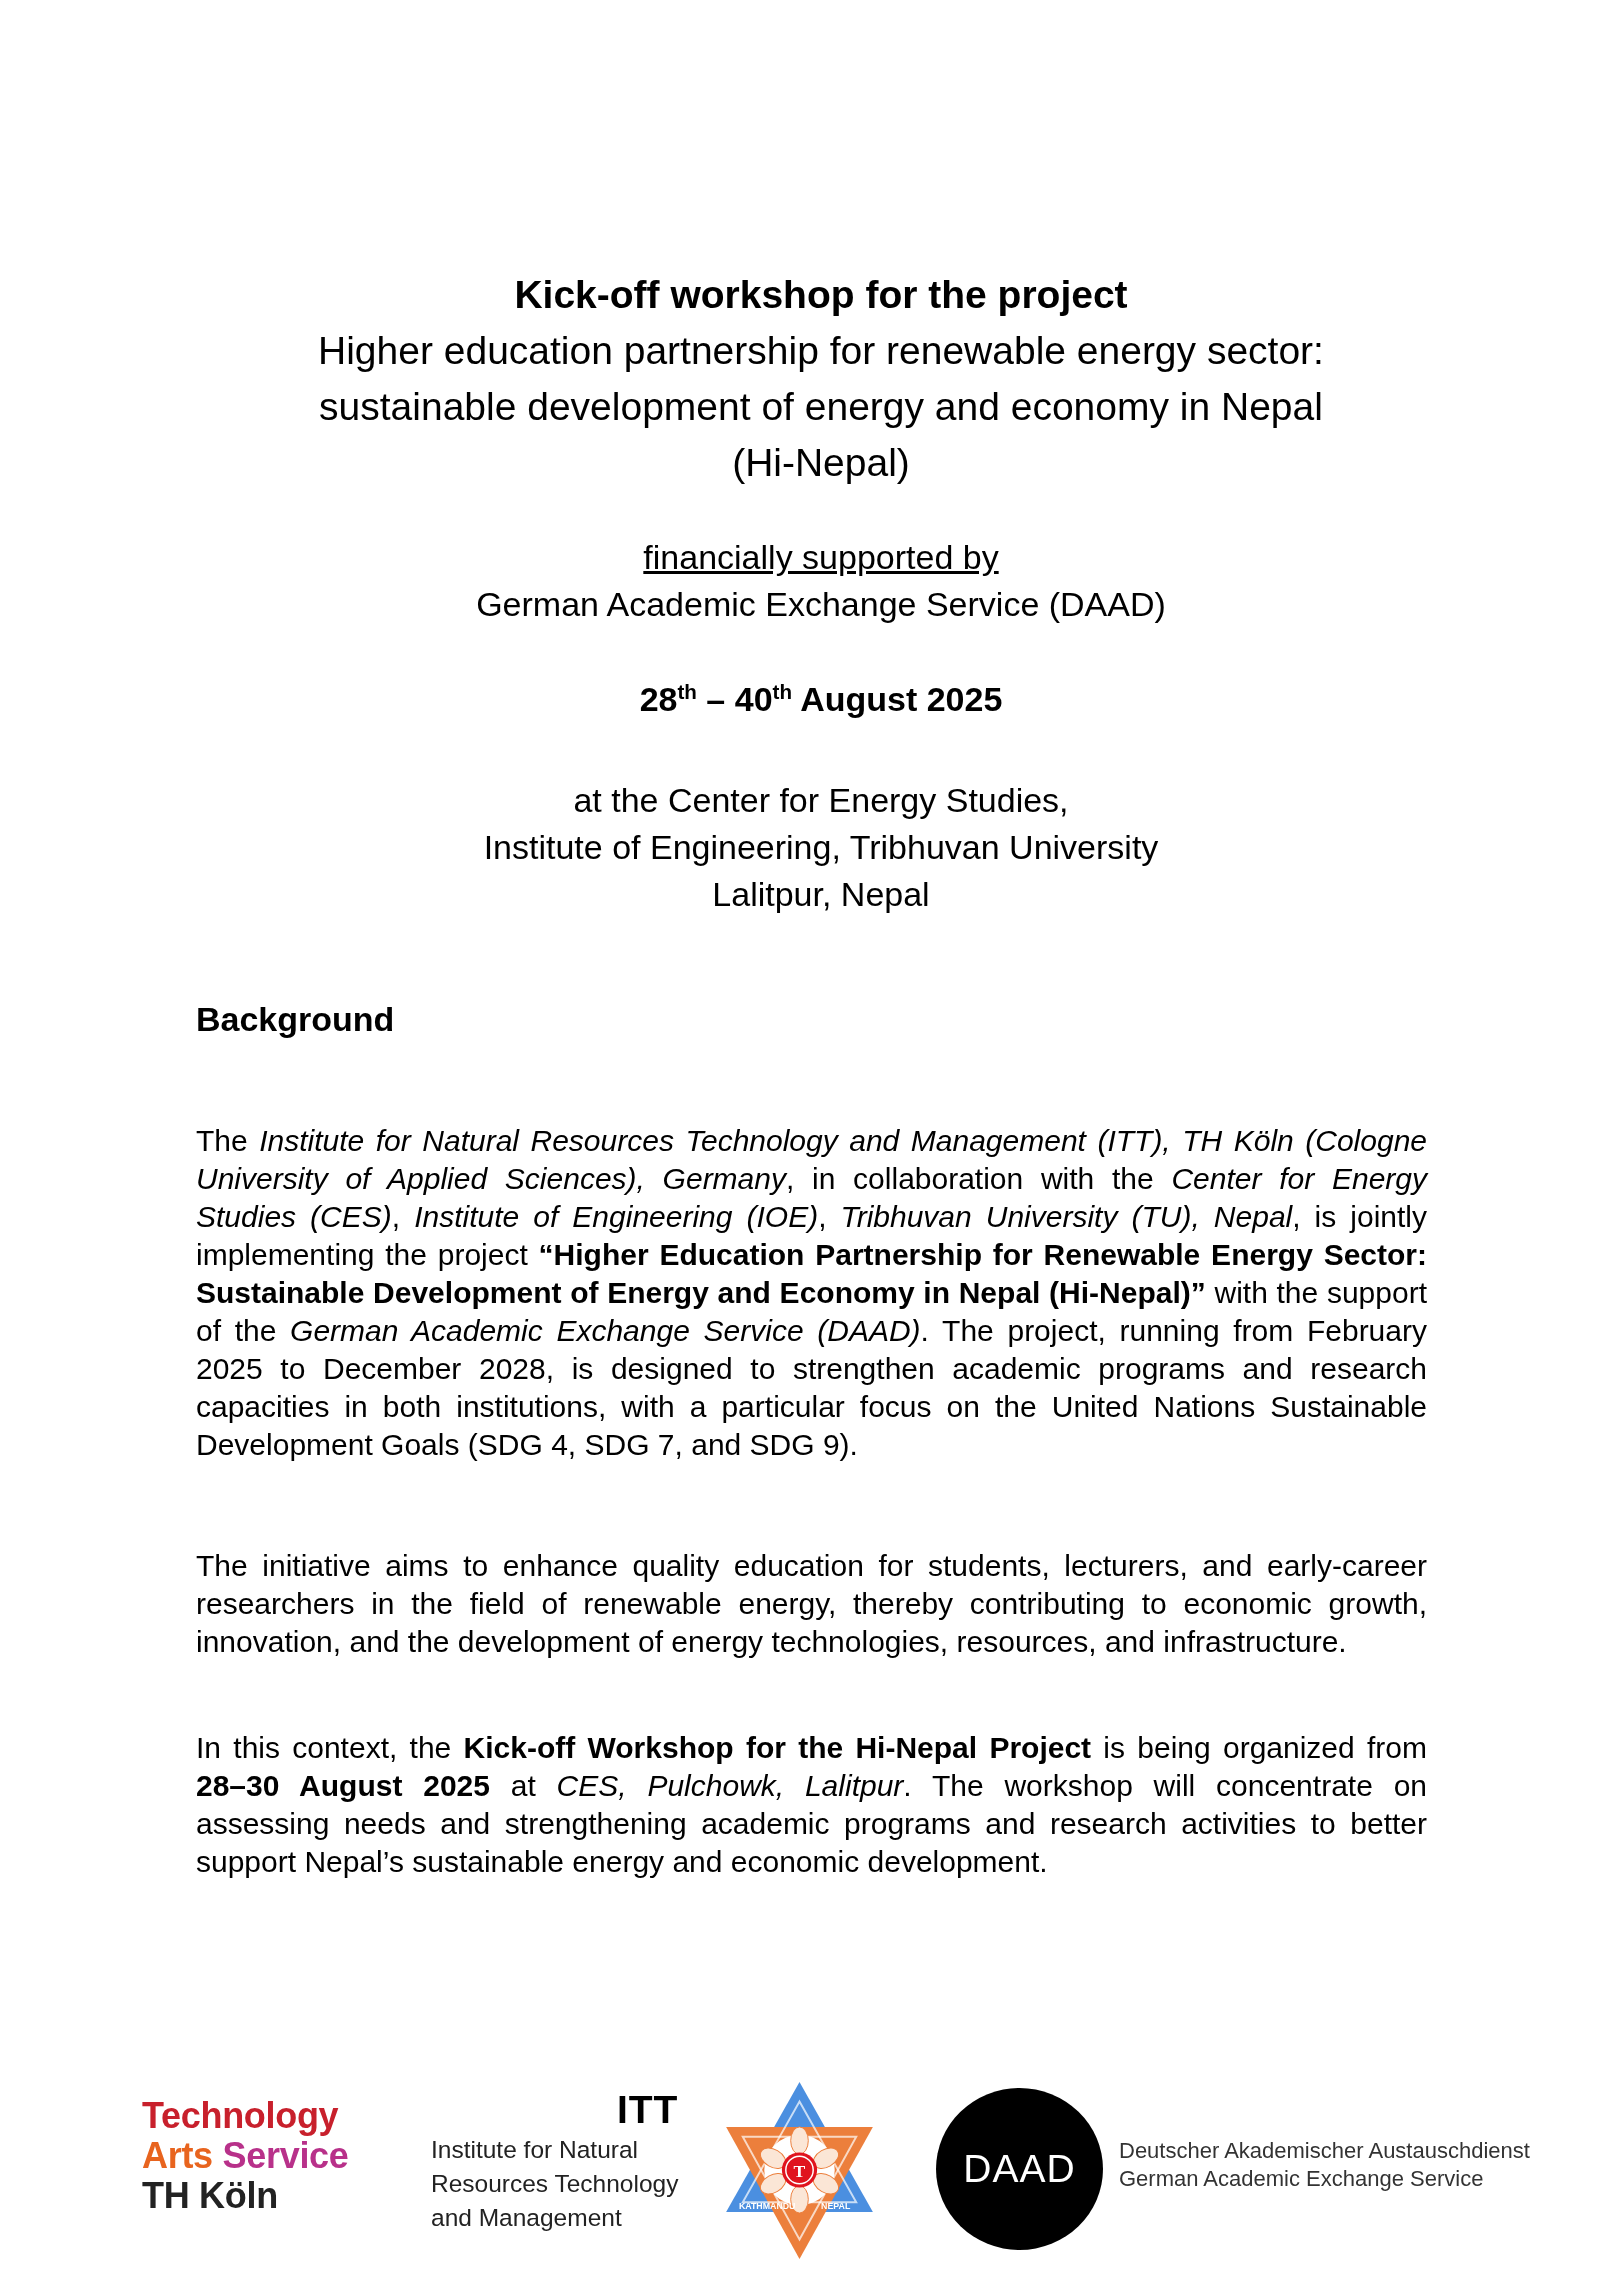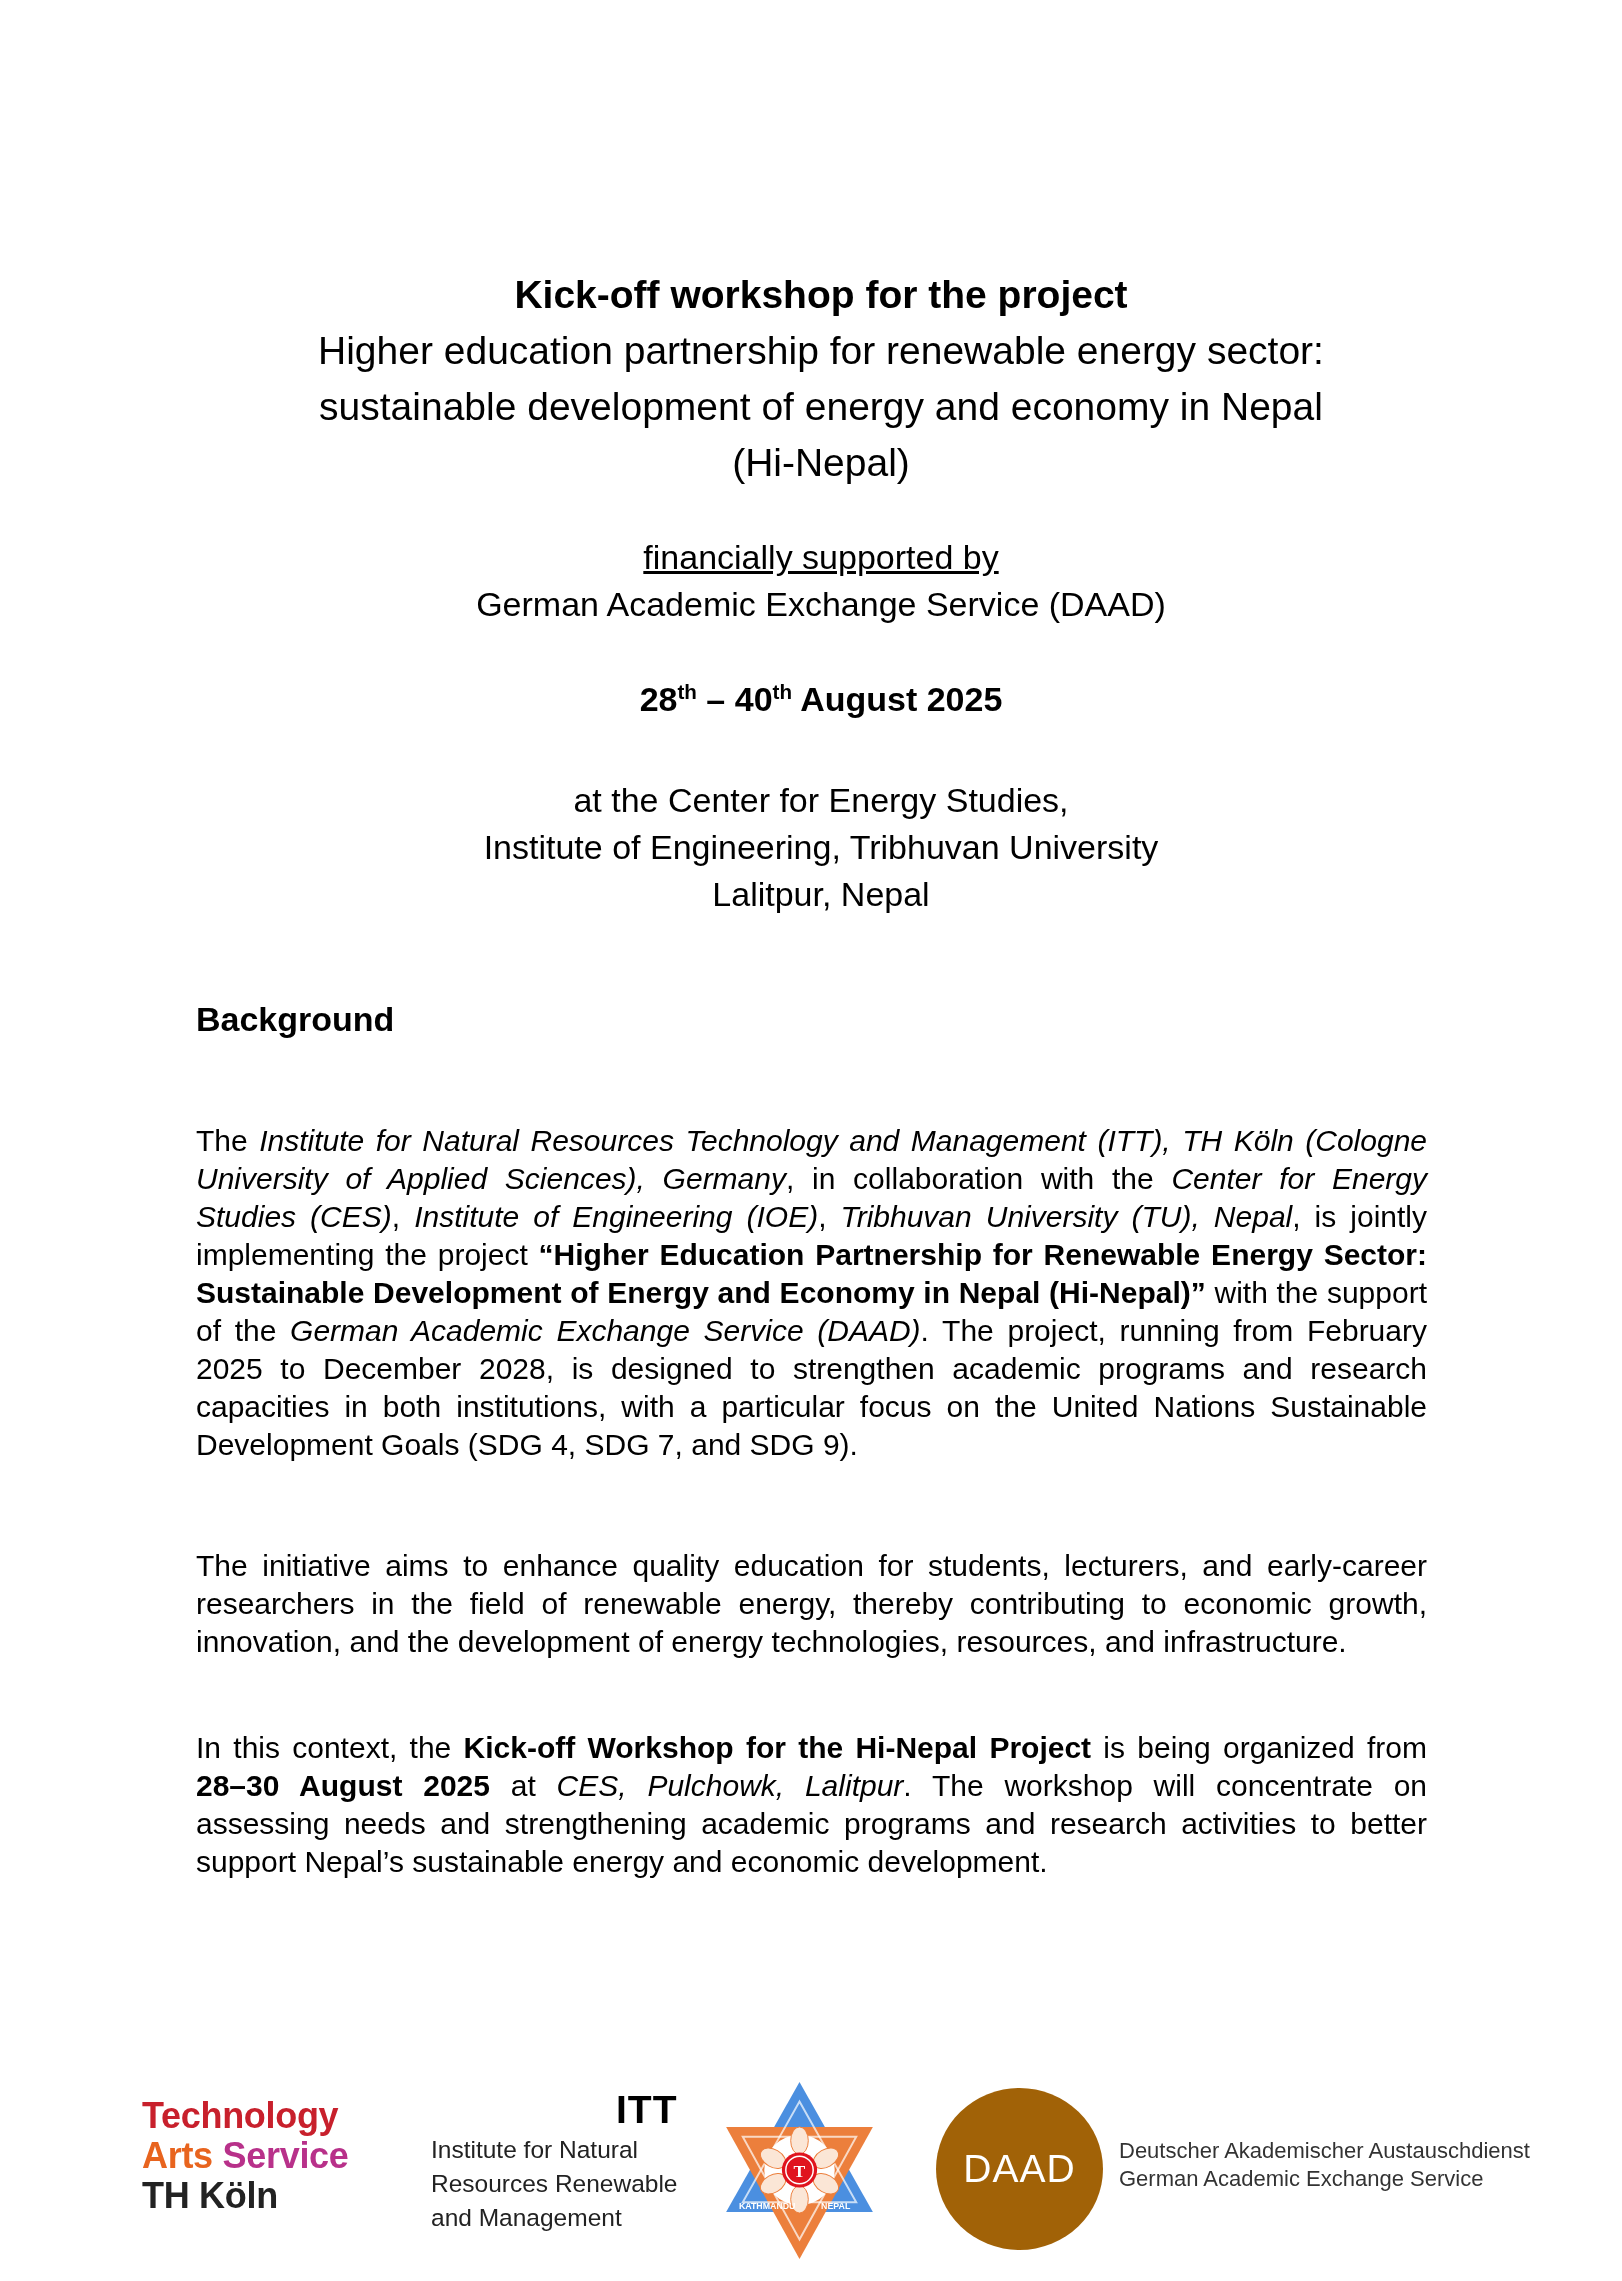--- a/index.html
+++ b/index.html
@@ -27,21 +27,21 @@
   #logo-thkoeln { position:absolute; left:142px; top:2096px; font-size:36px; line-height:40px; font-weight:bold; letter-spacing:-0.3px; }
   #logo-thkoeln .l1 { color:#c8202c; }
   #logo-thkoeln .l2a { color:#e8641e; }
   #logo-thkoeln .l2b { color:#b8318a; }
   #logo-thkoeln .l3 { color:#222; }
   #logo-itt { position:absolute; left:431px; top:2086px; }
   #logo-itt .head { font-size:39px; font-weight:bold; line-height:47px; letter-spacing:1px;text-align:right; }
   #logo-itt .sub { font-size:24.5px; line-height:34px; color:#222; }
   #logo-tu { position:absolute; left:716px; top:2080px; width:167px; height:181px; }
   #logo-daad { position:absolute; left:936px; top:2088px; width:167px; height:162px; border-radius:50%;
-               background:#a16207; color:#fff; display:flex; align-items:center; justify-content:center;
+               background:#000000; color:#fff; display:flex; align-items:center; justify-content:center;
                font-size:39px; letter-spacing:1px; }
   #daad-text { position:absolute; left:1119px; top:2137px; font-size:22px; line-height:28px; color:#333; }
 </style>
 </head>
 <body>
 
 <div id="title-block" class="center">
   <div class="title-bold">Kick-off workshop for the project</div>
   <div class="title-line">Higher education partnership for renewable energy sector:</div>
   <div class="title-line">sustainable development of energy and economy in Nepal</div>
@@ -69,21 +69,21 @@
 
 <div id="logo-thkoeln">
   <div class="l1">Technology</div>
   <div><span class="l2a">Arts </span><span class="l2b">Service</span></div>
   <div class="l3">TH Köln</div>
 </div>
 
 <div id="logo-itt">
   <div class="head">ITT</div>
   <div class="sub">Institute for Natural</div>
-  <div class="sub">Resources Renewable</div>
+  <div class="sub">Resources Technology</div>
   <div class="sub">and Management</div>
 </div>
 
 <svg id="logo-tu" viewBox="0 0 170 185">
   <polygon points="85,2 160,135 10,135" fill="#4b8fe0"></polygon>
   <polygon points="85,183 160,48 10,48" fill="#ec7f3c"></polygon>
   <polygon points="85,22 143,125 27,125" fill="none" stroke="#ffffff" stroke-width="2" opacity="0.7"></polygon>
   <polygon points="85,163 143,58 27,58" fill="none" stroke="#ffffff" stroke-width="2" opacity="0.7"></polygon>
   <g>
     <circle cx="85" cy="92" r="36" fill="#ffffff"></circle>

